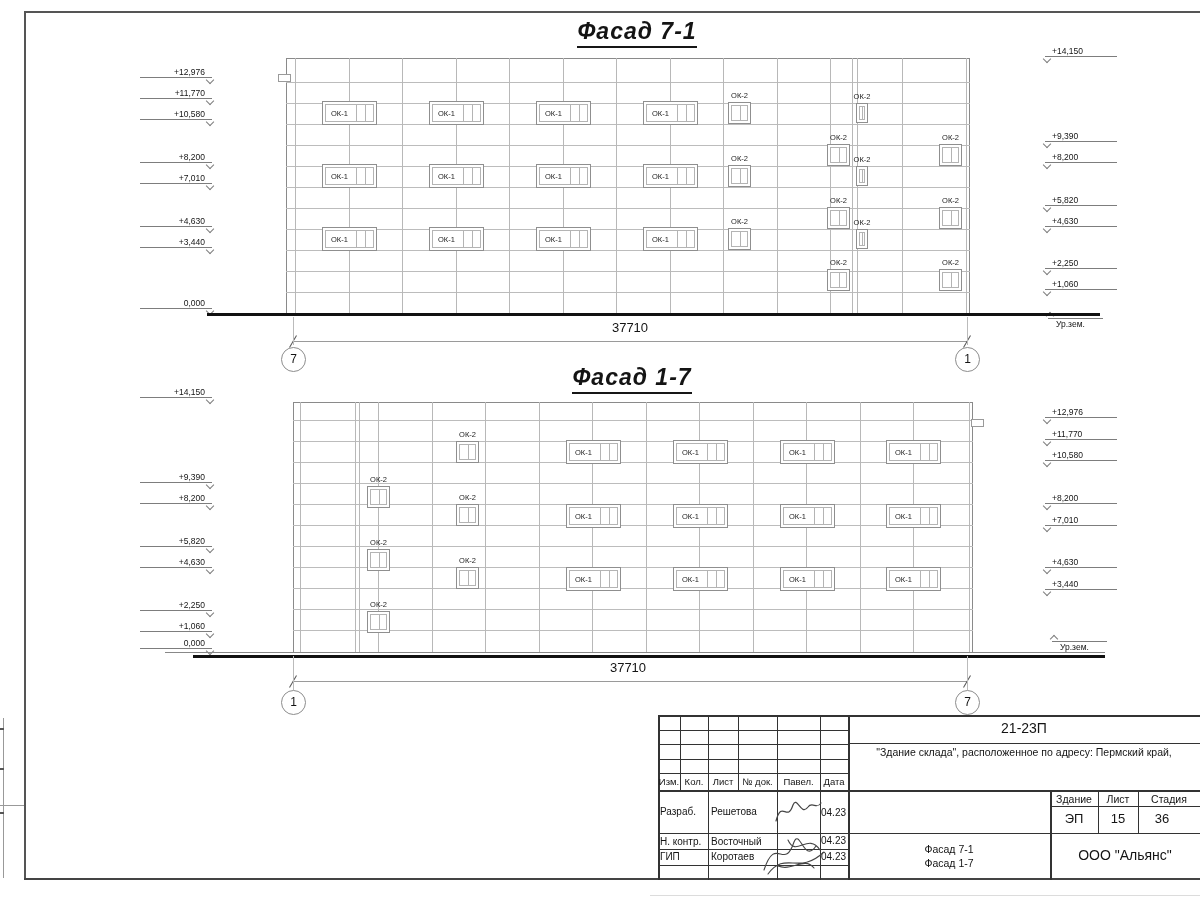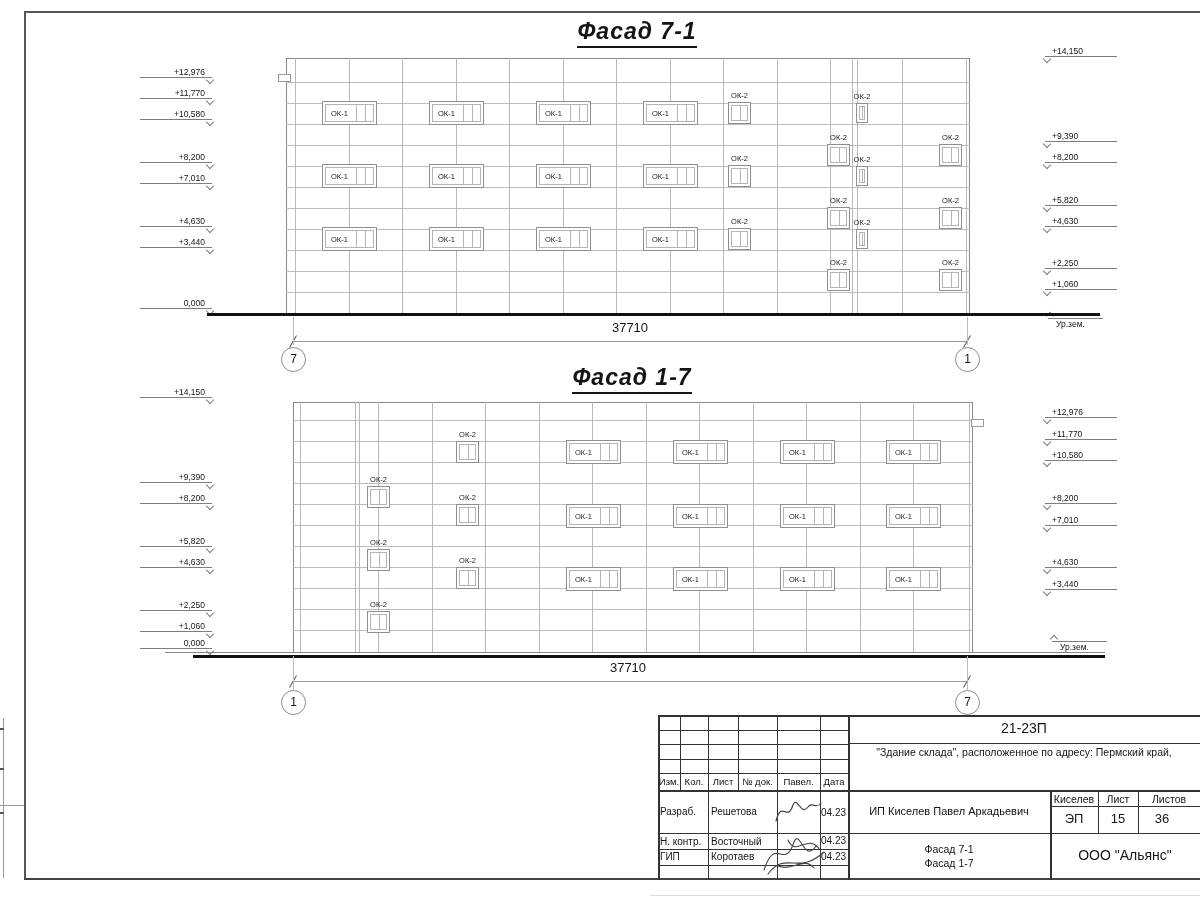--- a/index.html
+++ b/index.html
@@ -30,25 +30,24 @@
   <div class="tb-text" style="left:819px;top:807px;width:29px;font-size:10px;">04.23</div>
 
   <div class="tb-text" style="left:660px;top:836px;width:50px;font-size:10px;text-align:left;">Н. контр.</div>
   <div class="tb-text" style="left:711px;top:836px;width:66px;font-size:10px;text-align:left;">Восточный</div>
   <div class="tb-text" style="left:819px;top:835px;width:29px;font-size:10px;">04.23</div>
 
   <div class="tb-text" style="left:660px;top:851px;width:47px;font-size:10px;text-align:left;">ГИП</div>
   <div class="tb-text" style="left:711px;top:851px;width:64px;font-size:10px;text-align:left;">Коротаев</div>
   <div class="tb-text" style="left:819px;top:851px;width:29px;font-size:10px;">04.23</div>
 
-  <div class="tb-text flexc" style="left:848px;top:790px;width:202px;height:43px;font-size:11px;">ИП Киселев Павел Аркадьевич</div>
-
-  <div class="tb-text" style="left:1050px;top:793px;width:48px;font-size:10.5px;">Киселев</div>
+
+  <div class="tb-text" style="left:1050px;top:793px;width:48px;font-size:10.5px;">Здание</div>
   <div class="tb-text" style="left:1098px;top:793px;width:40px;font-size:10.5px;">Лист</div>
-  <div class="tb-text" style="left:1138px;top:793px;width:62px;font-size:10.5px;">Листов</div>
+  <div class="tb-text" style="left:1138px;top:793px;width:62px;font-size:10.5px;">Стадия</div>
   <div class="tb-text" style="left:1050px;top:811px;width:48px;font-size:13px;">ЭП</div>
   <div class="tb-text" style="left:1098px;top:811px;width:40px;font-size:13px;">15</div>
   <div class="tb-text" style="left:1138px;top:811px;width:48px;font-size:13px;">36</div>
 
   <div class="tb-text" style="left:848px;top:843px;width:202px;font-size:10.5px;">Фасад 7-1</div>
   <div class="tb-text" style="left:848px;top:857px;width:202px;font-size:10.5px;">Фасад 1-7</div>
 
   <div class="tb-text flexc" style="left:1050px;top:833px;width:150px;height:45px;font-size:14px;">ООО "Альянс"</div>
 
   <svg class="sig" style="left:772px;top:795px;" width="50" height="32" viewBox="0 0 50 32">

